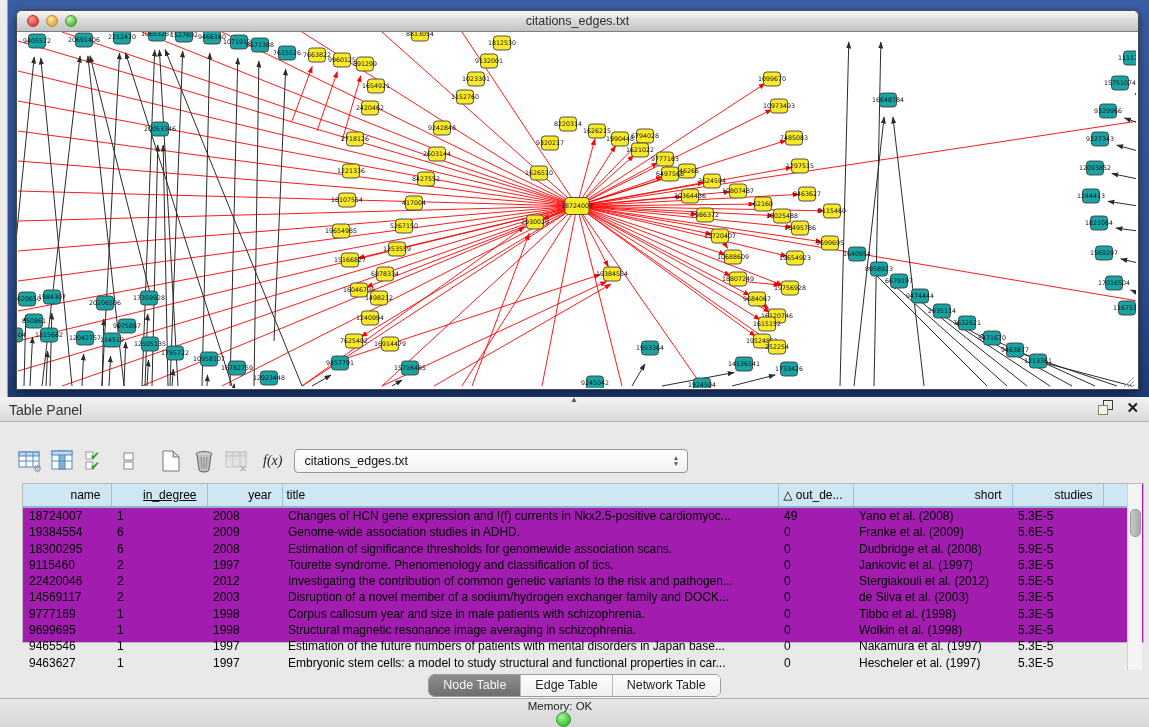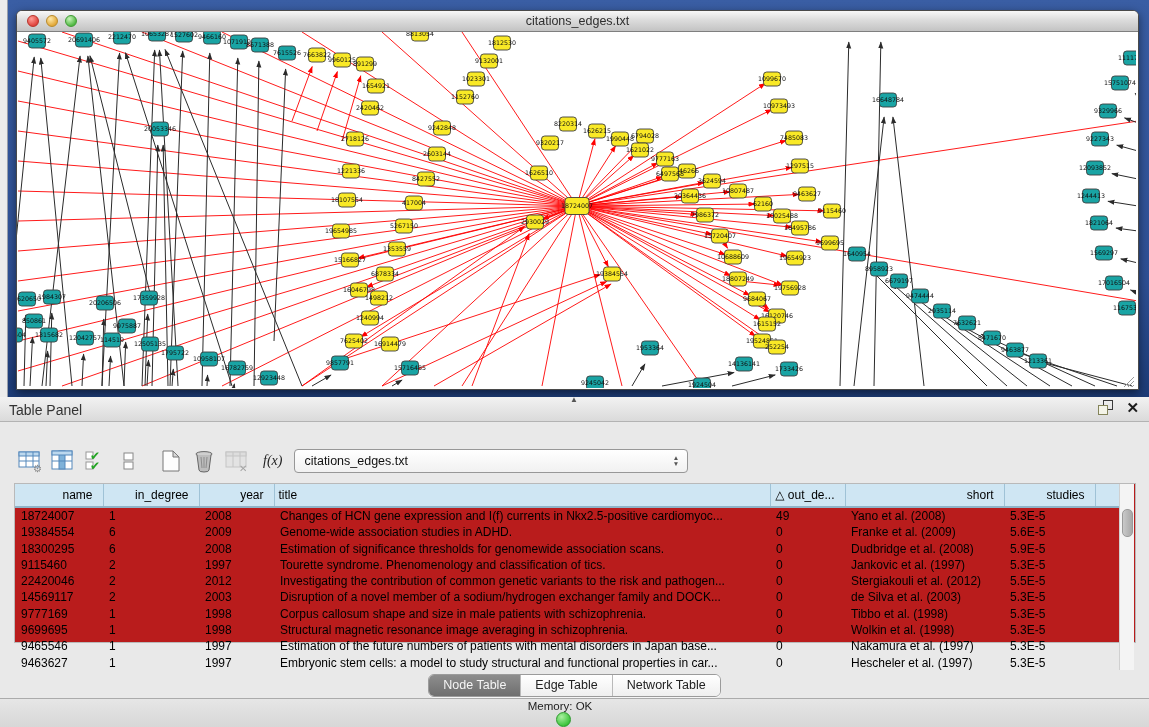--- a/index.html
+++ b/index.html
@@ -43,21 +43,21 @@
   .tb-icon{position:relative;margin-right:9px;display:flex;align-items:center;justify-content:center;}
   .gap-md{margin-right:14px;} .gap-lg{margin-right:18px;}
   .fx-label{font-family:"Liberation Serif",serif;font-style:italic;font-size:14px;color:#222;margin-right:12px;}
   .combo{position:relative;width:394px;height:24px;border:1px solid #979797;border-radius:4px;
          background:linear-gradient(180deg,#ffffff,#f1f1f1);box-sizing:border-box;}
   .combo-value{position:absolute;left:9px;top:0;line-height:22px;font-size:12.5px;color:#111;}
   .combo-stepper{position:absolute;right:6px;top:2px;width:11px;height:18px;display:flex;flex-direction:column;
                  align-items:center;justify-content:center;color:#555;}
   .combo-stepper span{font-size:6.5px;line-height:6px;}
 
-  .table-box{position:absolute;left:14px;top:86px;width:1122px;height:160px;background:#b91c1c;
+  .table-box{position:absolute;left:22px;top:86px;width:1122px;height:160px;background:#a21caf;
              border:1px solid #b9b9b9;box-sizing:border-box;}
   table.grid{border-collapse:collapse;table-layout:fixed;width:1107px;font-size:12px;color:#000;}
   table.grid th{height:22px;background:#cfe6f3;border-right:1px solid #9fc2d6;border-bottom:2px solid #8fb3c7;
      font-weight:normal;font-size:12px;padding:0 10px 0 4px;overflow:hidden;white-space:nowrap;}
   table.grid td{height:16.3px;padding:0 4px 0 6px;overflow:hidden;white-space:nowrap;font-size:12px;line-height:16.3px;}
   .vscroll{position:absolute;right:1px;top:0;width:14px;height:186px;background:#f4f4f4;
            border-left:1px solid #d0d0d0;}
   .vthumb{position:absolute;left:2px;top:25px;width:9px;height:26px;border-radius:5px;
           background:linear-gradient(90deg,#c9c9c9,#a8a8a8);border:1px solid #9a9a9a;}
 
@@ -575,21 +575,21 @@
             <col style="width: 75px;">
             <col style="width: 496px;">
             <col style="width: 75px;">
             <col style="width: 159px;">
             <col style="width: 91px;">
             <col style="width: 27px;">
           </colgroup>
         <thead>
             <tr id="hdr-row">
               <th style="text-align: right;">name</th>
-              <th style="text-align: right;">in_degree</th>
+              <th style="text-align: right; text-decoration: underline;">in_degree</th>
               <th style="text-align: right;">year</th>
               <th style="text-align: left;">title</th>
               <th style="text-align: right;">△ out_de...</th>
               <th style="text-align: right;">short</th>
               <th style="text-align: right;">studies</th>
               <th style="text-align: left;"></th>
             </tr>
           </thead>
         <tbody id="body-rows">
             <tr>
@@ -649,21 +649,21 @@
               <td>Disruption of a novel member of a sodium/hydrogen exchanger family and DOCK...</td>
               <td>0</td>
               <td>de Silva et al. (2003)</td>
               <td>5.3E-5</td>
               <td></td>
             </tr>
             <tr>
               <td>9777169</td>
               <td>1</td>
               <td>1998</td>
-              <td>Corpus callosum shape and size in male patients with schizophrenia.</td>
+              <td>Corpus callosum year and size in male patients with schizophrenia.</td>
               <td>0</td>
               <td>Tibbo et al. (1998)</td>
               <td>5.3E-5</td>
               <td></td>
             </tr>
             <tr>
               <td>9699695</td>
               <td>1</td>
               <td>1998</td>
               <td>Structural magnetic resonance image averaging in schizophrenia.</td>

